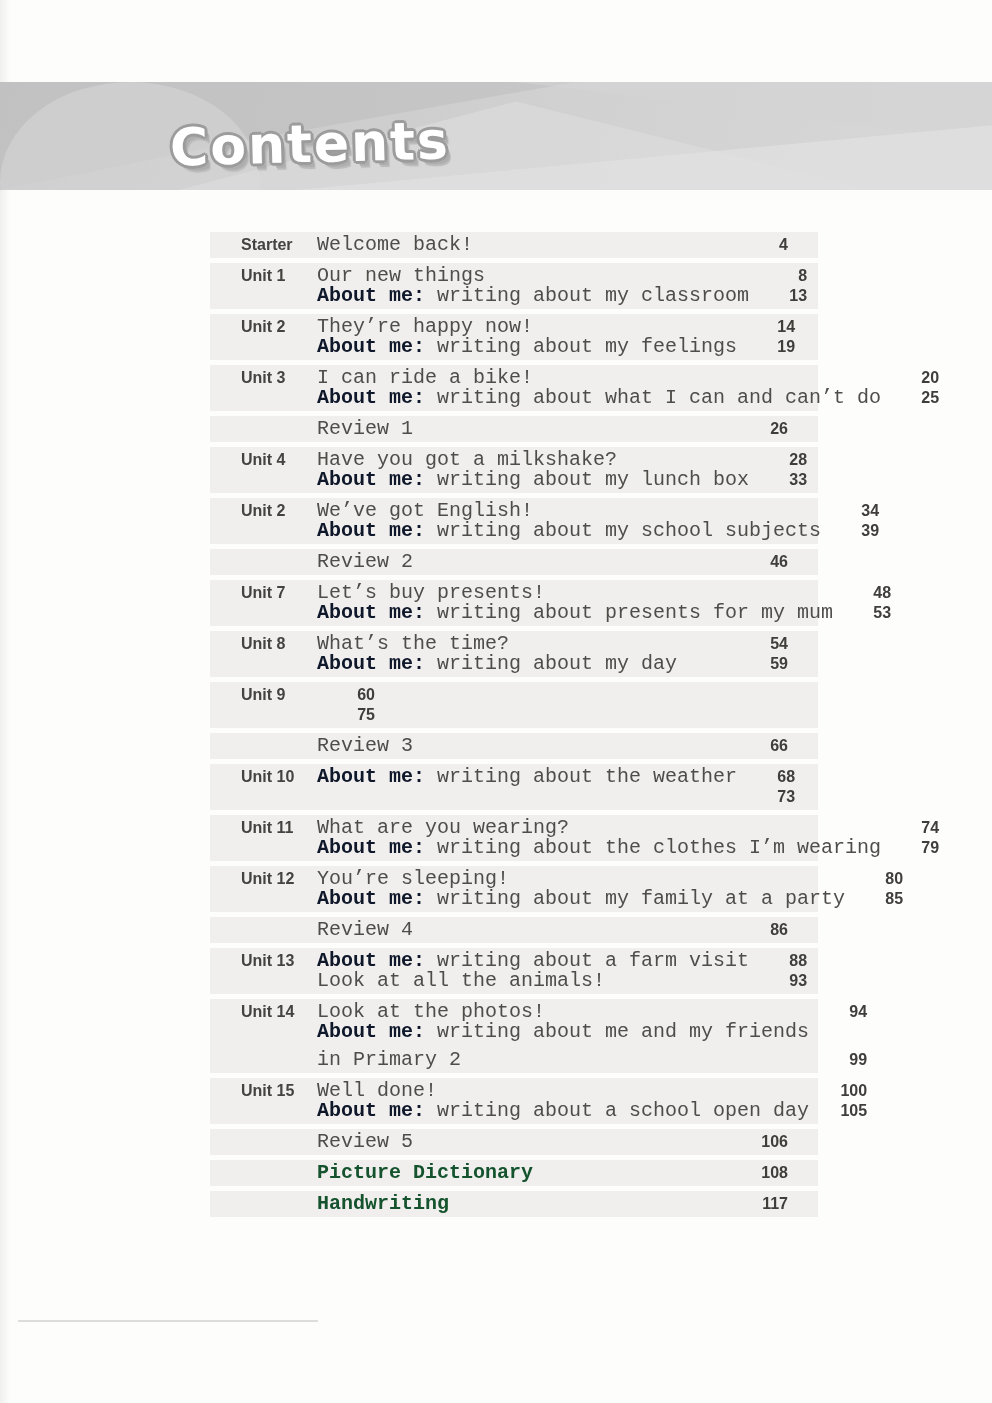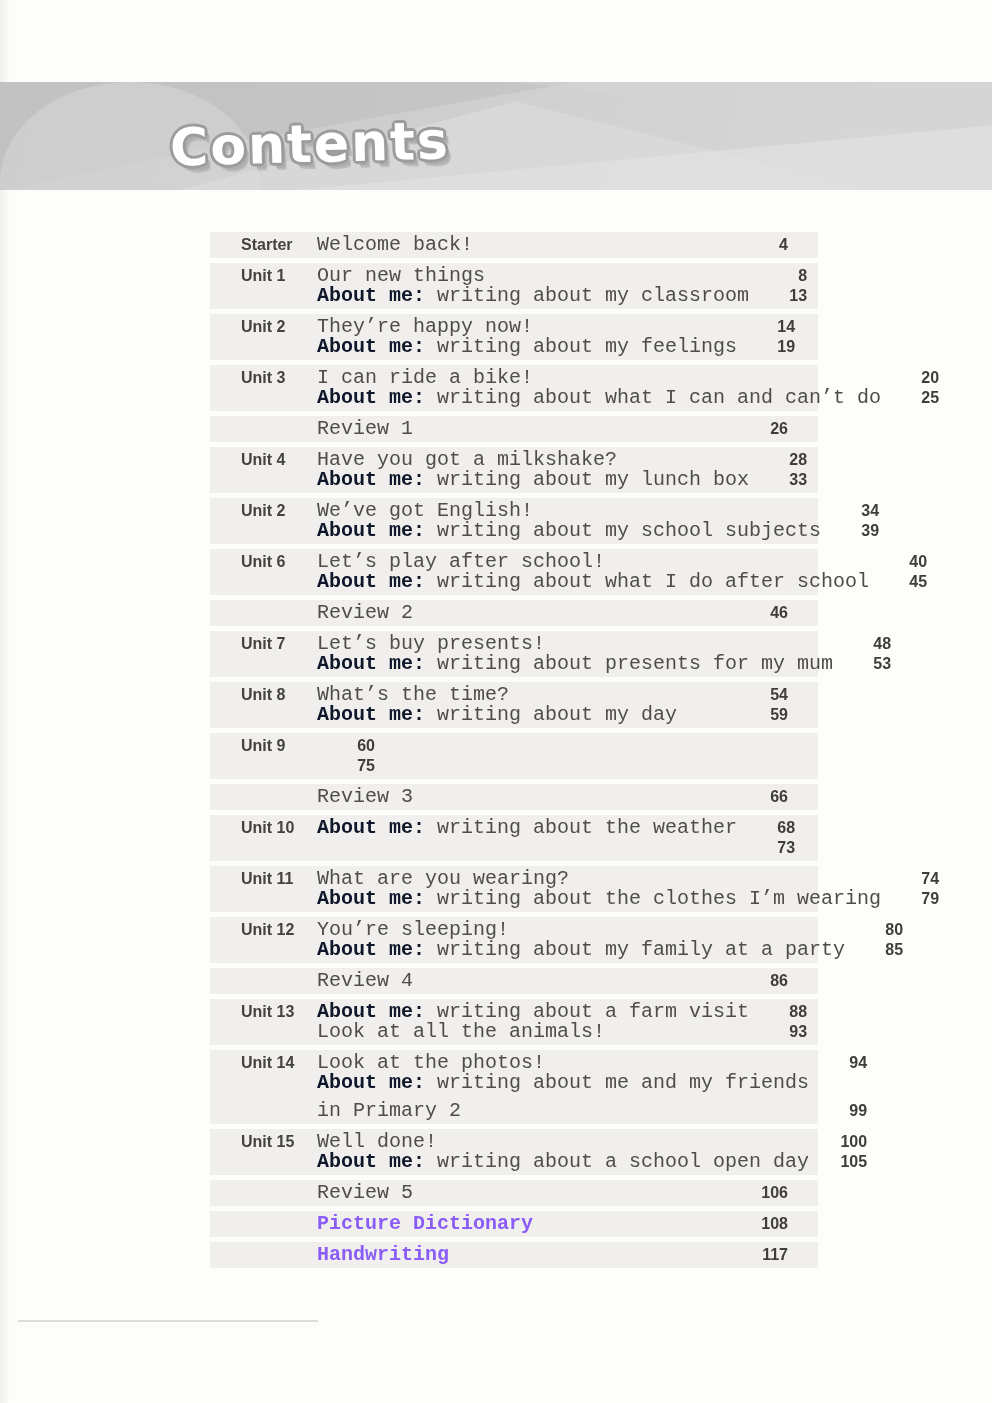--- a/index.html
+++ b/index.html
@@ -66,21 +66,21 @@
     padding:3px 0;
     margin-left:42px;
   }
   .col-label {
     width:107px; padding-left:31px; flex:none;
     font-weight:bold; font-size:16px; line-height:20px;
     color:#454340;
   }
   .col-lines { flex:1; font-size:20px; color:#4f4d4a;font-family:Liberation Mono, monospace; }
   .line { height:20px; line-height:20px; white-space:nowrap; }
-  .line.bold { font-weight:bold; color:#8b5cf6; }
+  .line.bold { font-weight:bold; color:#14532d; }
   .about-prefix { font-weight:bold; color:#0f172a; }
   .col-pages {
     width:88px; flex:none; padding-right:30px;
     text-align:right; font-size:16px; font-weight:bold; color:#403e3b;
   }
   .pageline { height:20px; line-height:20px; }
   
   .col-lines .line:nth-child(3),
   .col-pages .pageline:nth-child(3) { margin-top:8px; }
 </style>
@@ -168,31 +168,20 @@
       <div class="col-lines">
         <div class="line">We’ve got English!</div>
         <div class="line"><span class="about-prefix">About me: </span>writing about my school subjects</div>
       </div>
       <div class="col-pages">
         <div class="pageline">34</div>
         <div class="pageline">39</div>
       </div>
     </div>
     <div class="row">
-      <div class="col-label">Unit 6</div>
-      <div class="col-lines">
-        <div class="line">Let’s play after school!</div>
-        <div class="line"><span class="about-prefix">About me: </span>writing about what I do after school</div>
-      </div>
-      <div class="col-pages">
-        <div class="pageline">40</div>
-        <div class="pageline">45</div>
-      </div>
-    </div>
-    <div class="row">
       <div class="col-label"></div>
       <div class="col-lines">
         <div class="line">Review 2</div>
       </div>
       <div class="col-pages">
         <div class="pageline">46</div>
       </div>
     </div>
     <div class="row">
       <div class="col-label">Unit 7</div>

